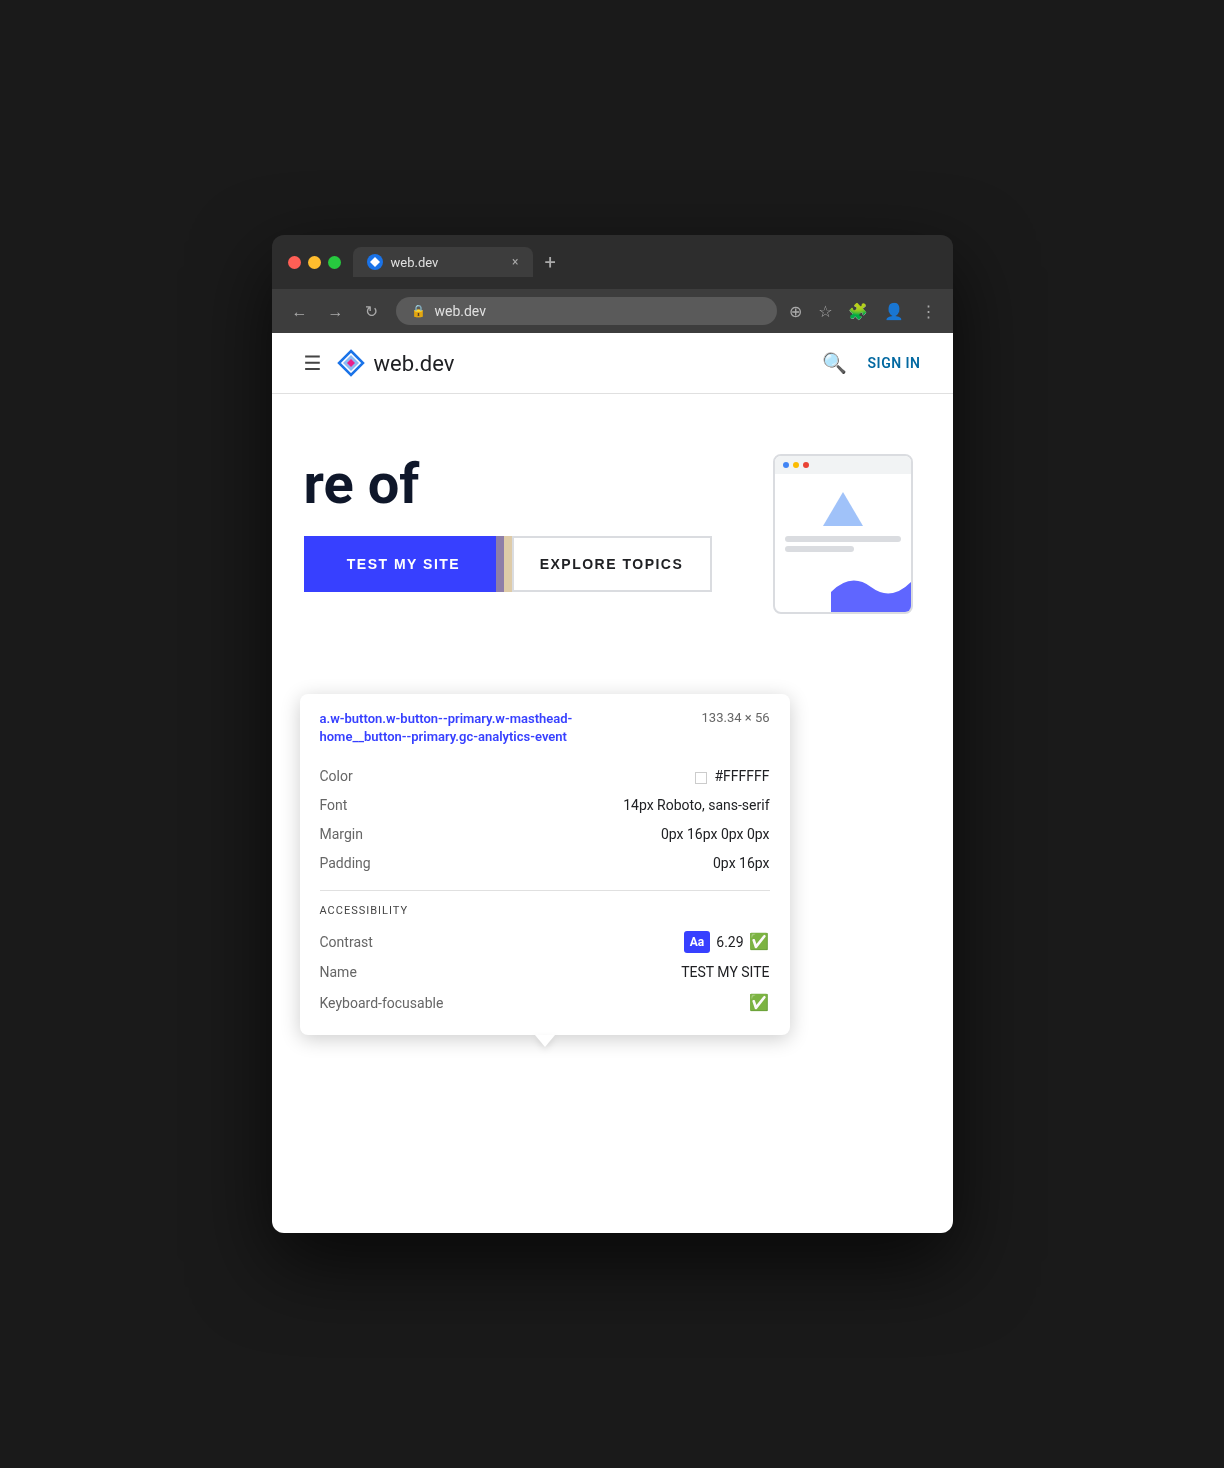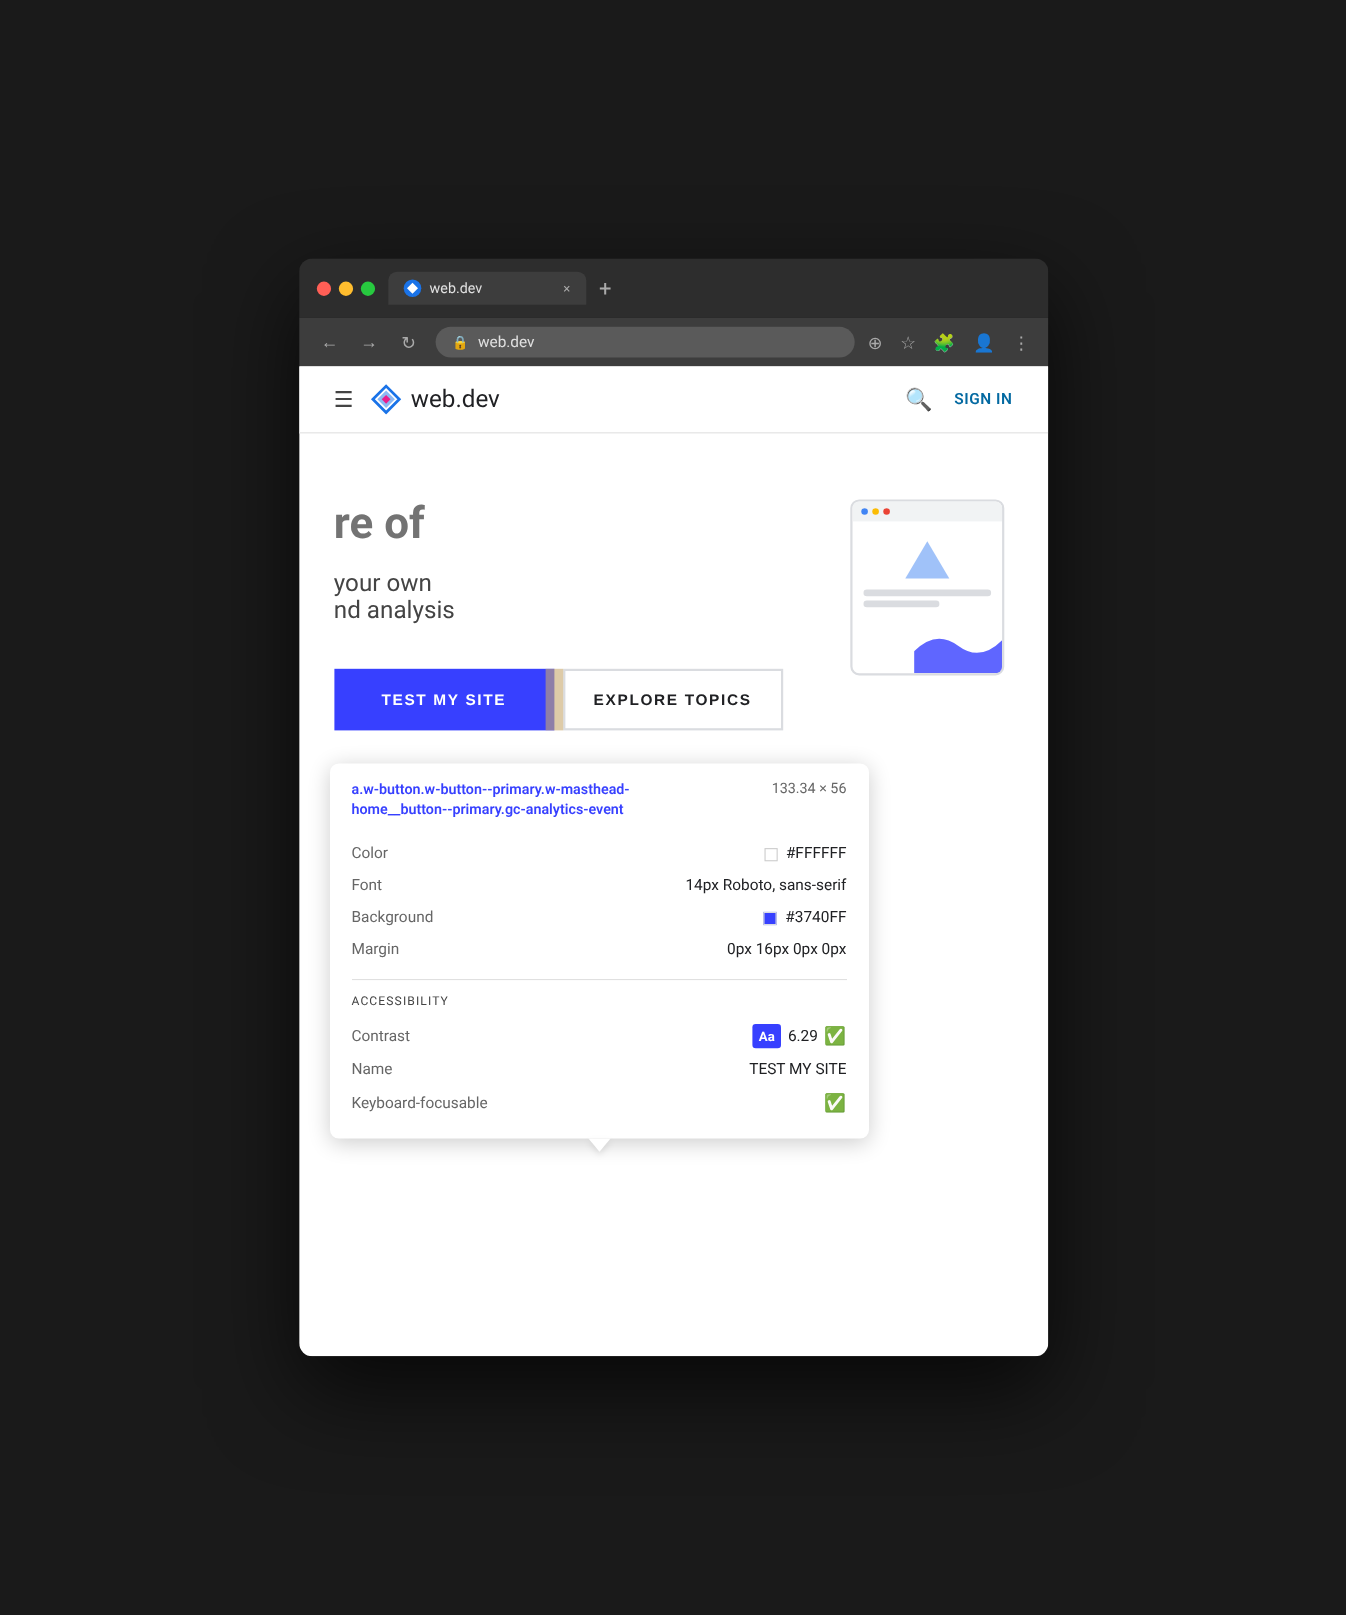--- a/index.html
+++ b/index.html
@@ -205,23 +205,23 @@
       cursor: pointer;
     }
 
     
     .hero-area {
       padding: 60px 32px 40px;
       position: relative;
     }
 
     .hero-text-partial {
-      font-size: 40px;
+      font-size: 56px;
       font-weight: 700;
-      color: #737373;
+      color: #0f172a;
       line-height: 1.1;
       margin-bottom: 20px;
     }
 
     .hero-sub-partial {
       font-size: 22px;
       color: #444;
       margin-bottom: 40px;
     }
 
@@ -525,24 +525,20 @@
 
       <div class="site-header-right">
         <span class="search-icon-btn">🔍</span>
         <span class="sign-in-btn">SIGN IN</span>
       </div>
     </div>
 
     <div class="hero-area">
       <div class="hero-text-partial">re of</div>
 
-      <div class="hero-sub-partial">
-        <div>your own</div>
-        <div>nd analysis</div>
-      </div>
 
       <div class="browser-mockup">
         <div class="browser-mockup-bar">
           <div class="mockup-dot blue"></div>
           <div class="mockup-dot yellow"></div>
           <div class="mockup-dot red"></div>
         </div>
         <div class="mockup-content">
           <div class="mockup-triangle"></div>
           <div class="mockup-lines">
@@ -568,29 +564,26 @@
               <td>
                 <span class="color-swatch" style="background:#ffffff; border:1px solid #ccc;"></span>
                 <span>#FFFFFF</span>
               </td>
             </tr>
             <tr>
               <td>Font</td>
               <td>14px Roboto, sans-serif</td>
             </tr>
             <tr>
-              <td>Background</td>
-              <td>
-                <span class="color-swatch" style="background:#3740FF;"></span>
-                <span>#3740FF</span>
-              </td>
+              <td>Margin</td>
+              <td>0px 16px 0px 0px</td>
             </tr>
             <tr>
-              <td>Margin</td>
-              <td>0px 16px 0px 0px</td>
+              <td>Padding</td>
+              <td>0px 16px</td>
             </tr>
           </tbody>
         </table>
 
         <hr class="divider">
 
         <div style="margin-bottom: 8px;">
           <span class="accessibility-label">ACCESSIBILITY</span>
         </div>
 

